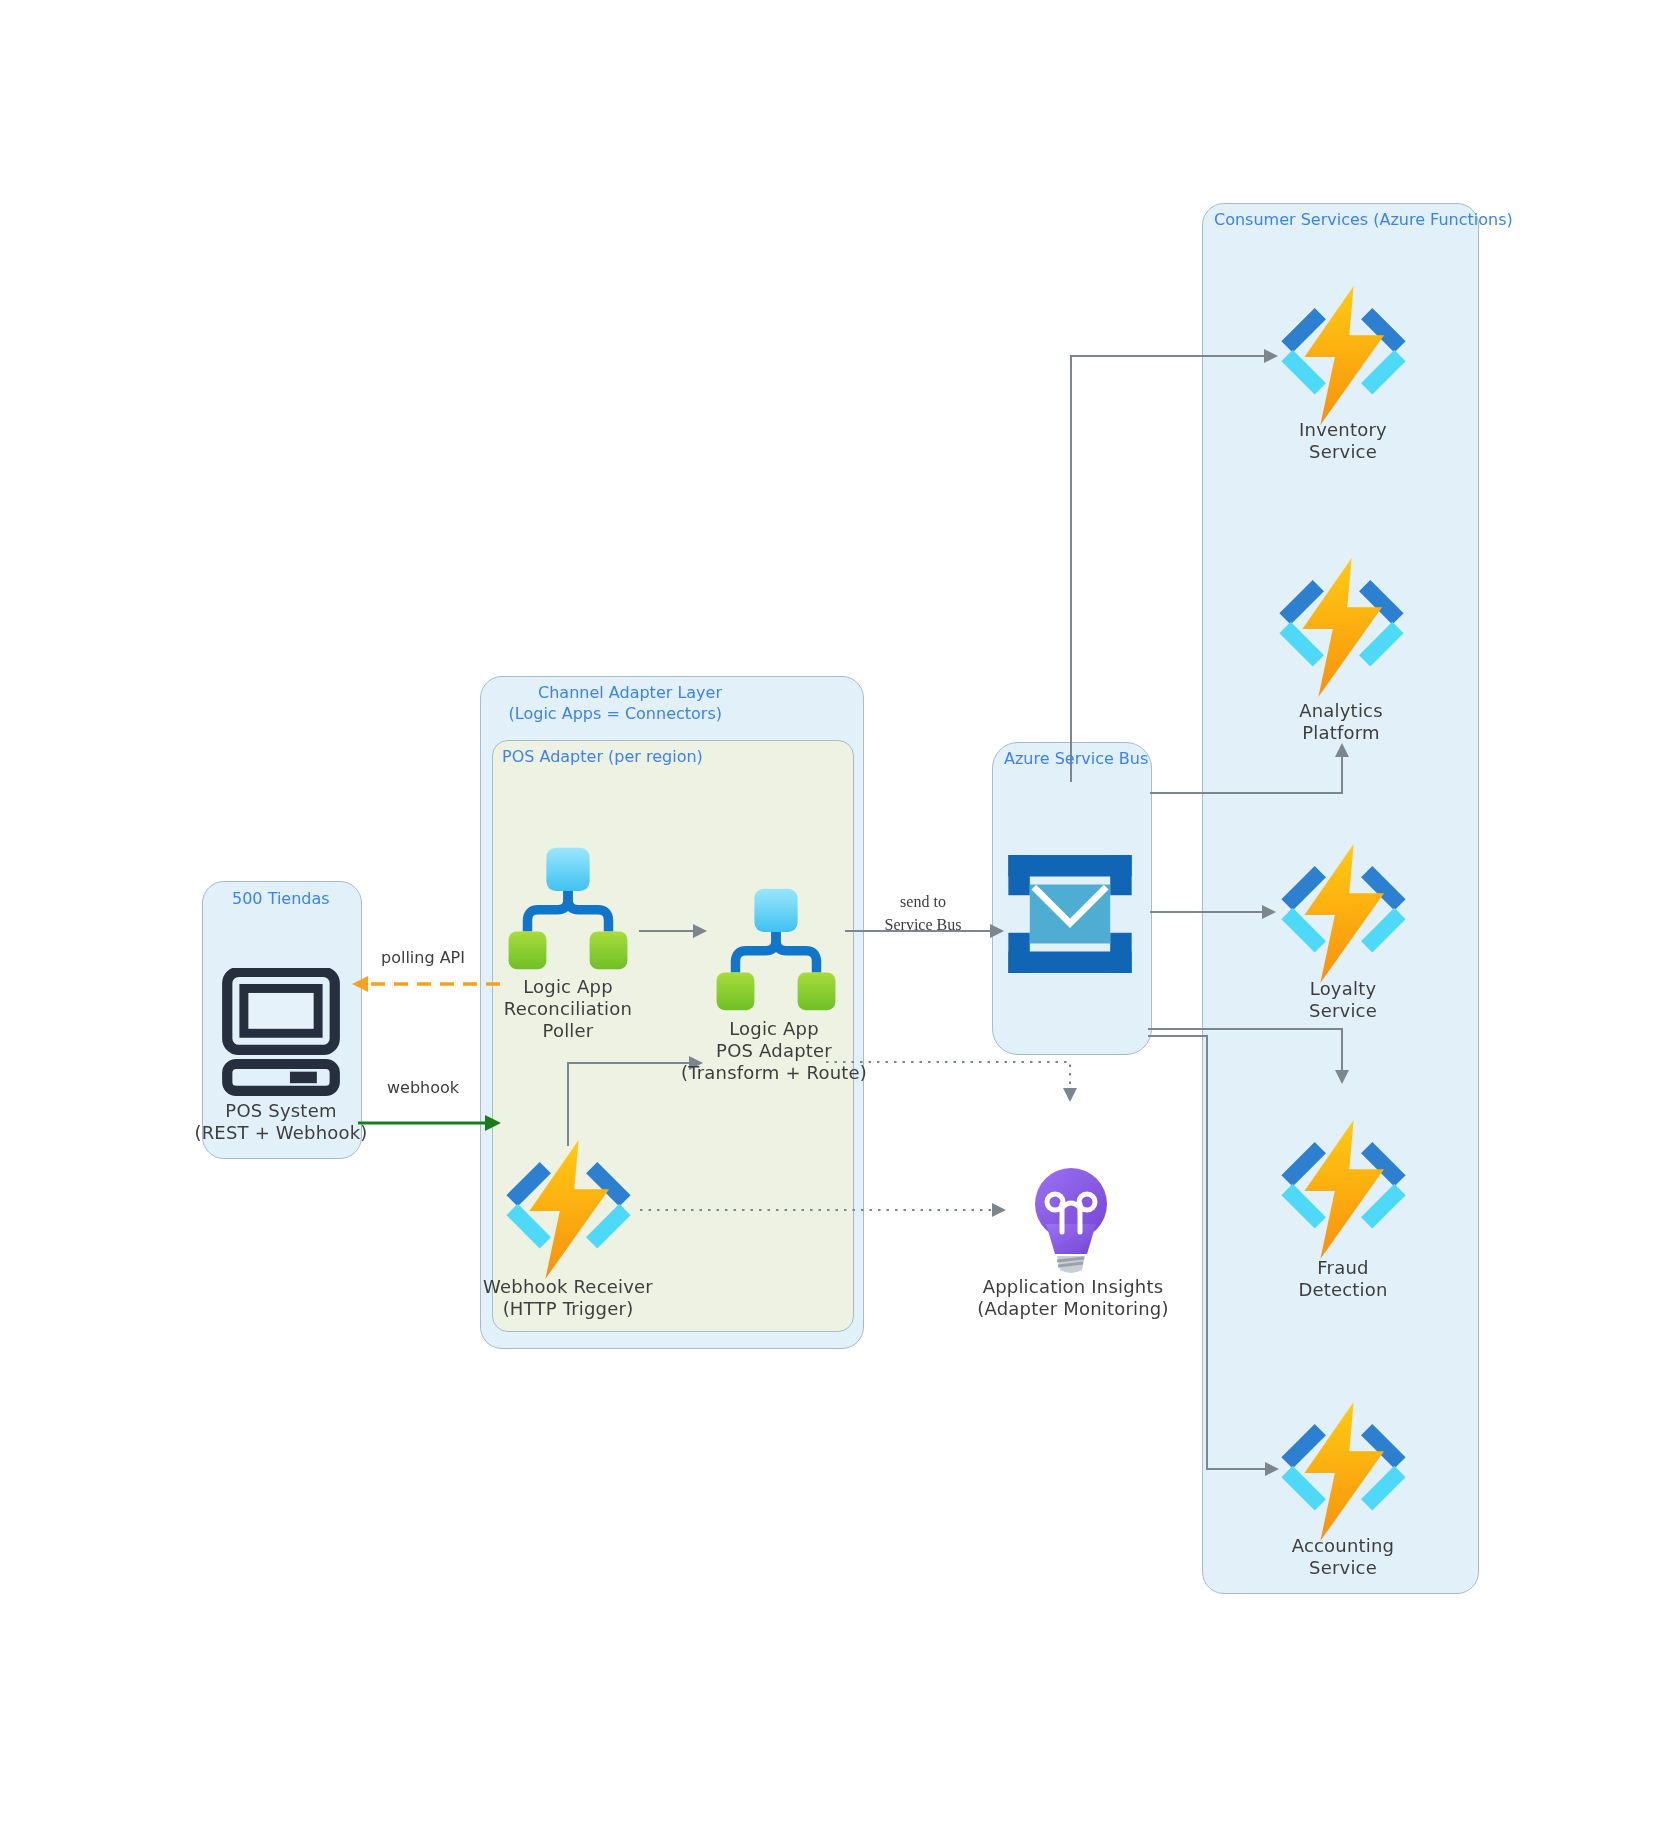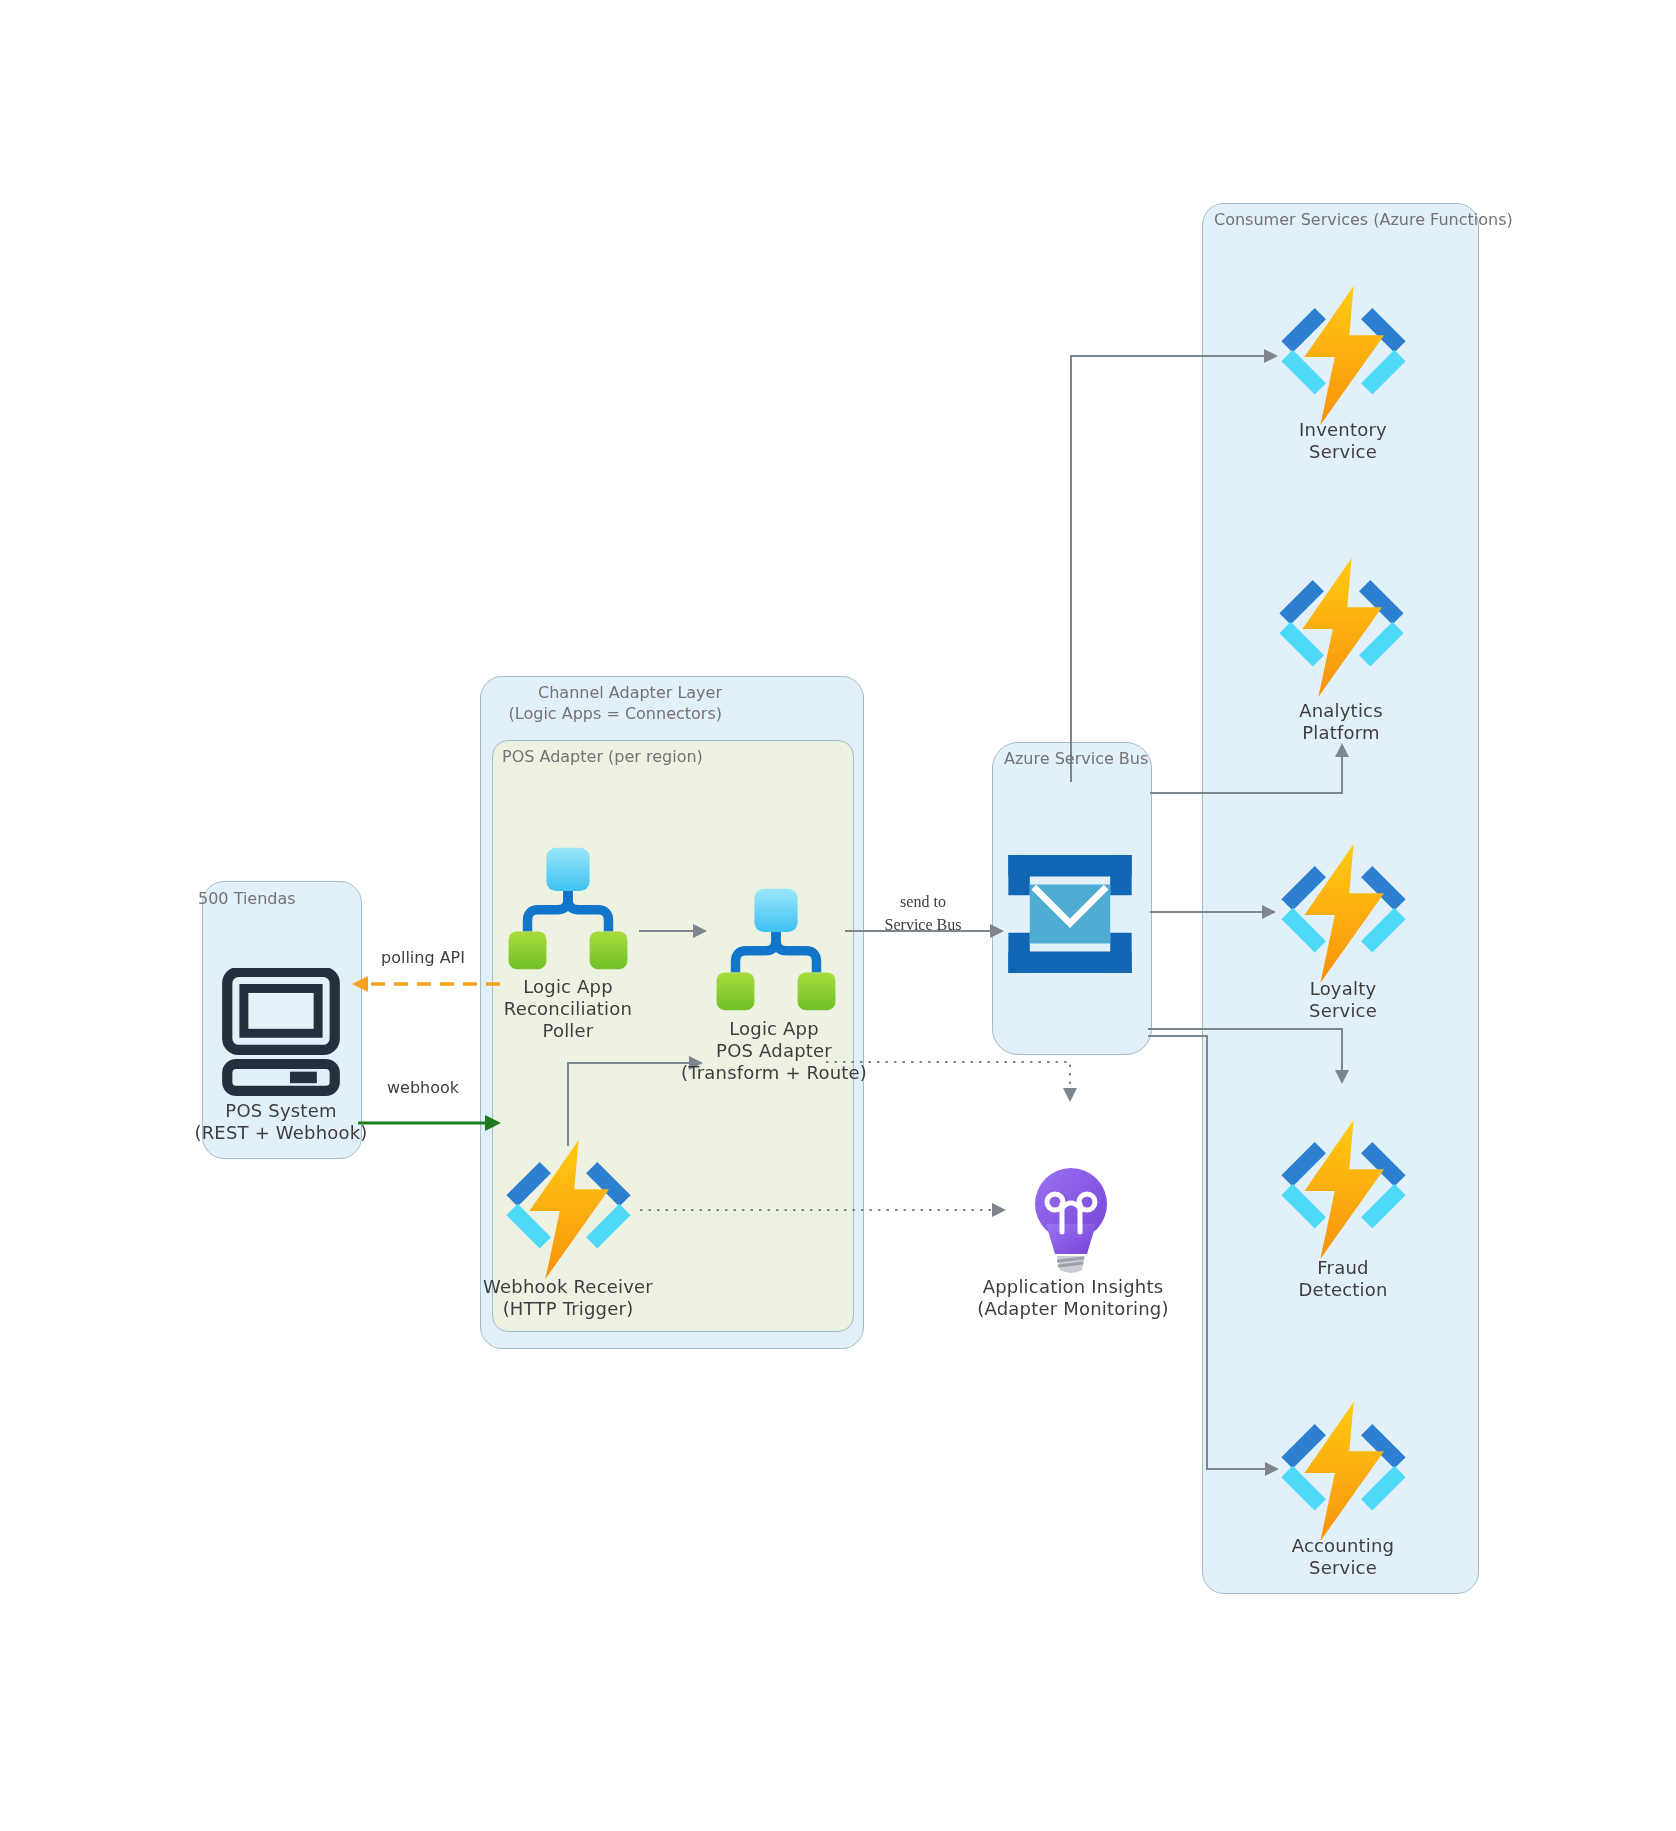--- a/index.html
+++ b/index.html
@@ -1,20 +1,20 @@
 <!DOCTYPE html>
 <html><head>
 <meta charset="utf-8">
 <style>
   html,body{margin:0;padding:0;background:#fff;}
   .canvas{position:relative;width:1676px;height:1831px;background:#fff;
           font-family:"DejaVu Sans","Liberation Sans",sans-serif;color:#3E3E3E;overflow:hidden;}
   .grp{position:absolute;border:1px solid #A6BCCB;background:#E2F0FA;border-radius:22px;z-index:1;}
   .grp.inner{background:#EDF2E3;border-radius:16px;}
-  .grp-title{position:absolute;font-size:16px;line-height:21px;color:#737373;white-space:pre-line;z-index:7;}
+  .grp-title{position:absolute;font-size:16px;line-height:21px;color:#3b82f6;white-space:pre-line;z-index:7;}
   .grp-title.centered{text-align:right;padding-left:20px;}
   .node-label{position:absolute;width:220px;margin-left:-110px;text-align:center;
               font-size:18px;line-height:22px;white-space:pre-line;z-index:7;letter-spacing:.2px;}
   .edge-label{position:absolute;width:170px;margin-left:-85px;text-align:center;
               font-size:16px;line-height:23px;white-space:pre-line;z-index:7;}
   .icon{position:absolute;z-index:6;}
   svg.wires{position:absolute;left:0;top:0;z-index:5;}
   .diagram-title{position:absolute;left:0;top:1606px;width:1676px;text-align:center;
                  font-size:21px;color:#404040;z-index:7;font-family:"Liberation Sans",sans-serif;}
 </style>
@@ -22,21 +22,21 @@
 <body>
 
 <div class="canvas">
 
   <div class="grp" style="left:202px;top:881px;width:158px;height:276px;"></div>
   <div class="grp" style="left:480px;top:676px;width:382px;height:671px;"></div>
   <div class="grp inner" style="left:492px;top:740px;width:360px;height:590px;"></div>
   <div class="grp" style="left:992px;top:742px;width:158px;height:311px;border-radius:26px;"></div>
   <div class="grp" style="left:1202px;top:203px;width:275px;height:1389px;"></div>
 
-  <div class="grp-title" style="left:198px;top:888px;">500 Tiendas</div>
+  <div class="grp-title" style="left:232px;top:888px;">500 Tiendas</div>
   <div class="grp-title centered" style="left:480px;top:682px;width:222px;">Channel Adapter Layer
 (Logic Apps = Connectors)</div>
   <div class="grp-title" style="left:502px;top:746px;">POS Adapter (per region)</div>
   <div class="grp-title" style="left:1004px;top:748px;">Azure Service Bus</div>
   <div class="grp-title" style="left:1214px;top:209px;">Consumer Services (Azure Functions)</div>
 
   <svg class="wires" width="1676" height="1831" viewBox="0 0 1676 1831">
     <g fill="none" stroke="#7D858D" stroke-width="2">
       <path d="M1071,782 V356 H1264"></path>
       <path d="M1150,793 H1342 V757"></path>

